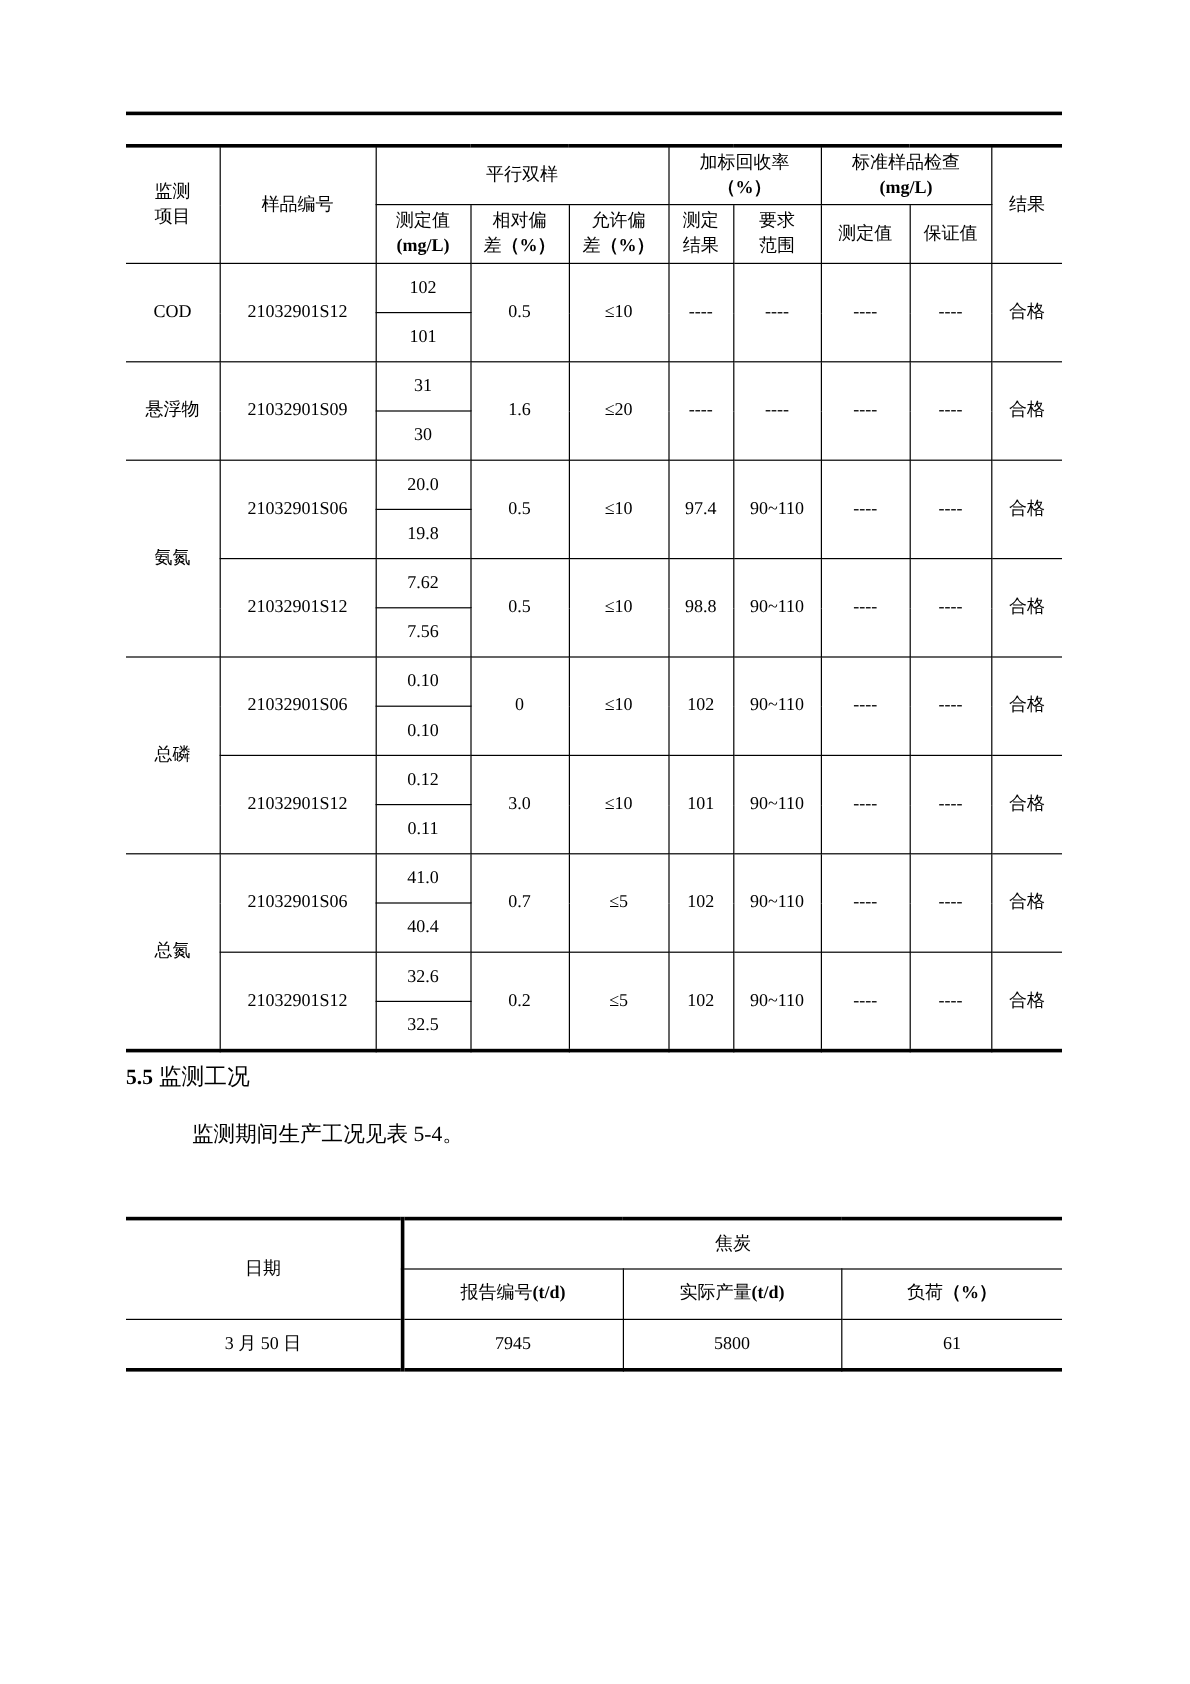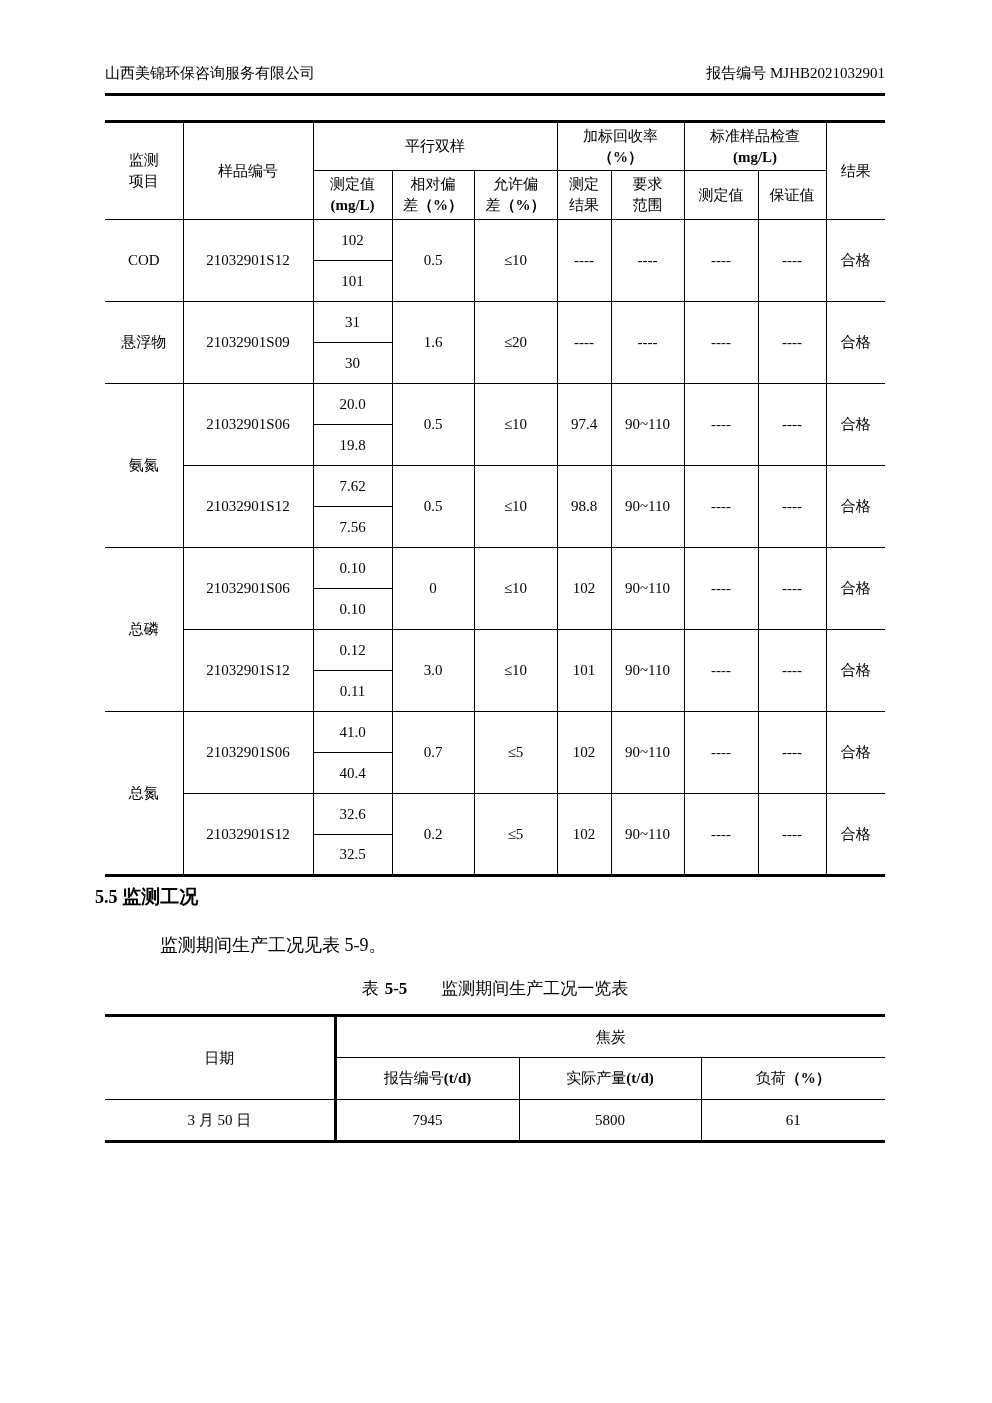--- a/index.html
+++ b/index.html
@@ -14,44 +14,40 @@
   td{border:1px solid #000;text-align:center;vertical-align:middle;
      font-size:15px;line-height:21px;padding:0;}
   .qa{position:absolute;left:105px;top:120px;width:780px;
       border-top:3px solid #000;border-bottom:3px solid #000;}
   .qa tr.hrow{height:49px;}
   .qa tr.drow{height:41px;}
   .bl0{border-left:none !important;}
   .br0{border-right:none !important;}
   .u{font-weight:bold;}
 
-  .section-heading{position:absolute;left:95px;top:884px;font-size:19px;font-weight:bold;}
+  .section-heading{position:absolute;left:105px;top:884px;font-size:19px;}
   .section-heading b{font-size:18px;}
   .body-par{position:absolute;left:105px;width:780px;top:933px;font-size:18px;text-indent:55px;}
   .tbl-caption{position:absolute;left:105px;width:780px;top:977px;font-size:17px;text-align:center;}
   .tbl-caption b{margin-left:6px;}
   .tbl-caption .cap-title{margin-left:34px;}
 
   .prod{position:absolute;left:105px;top:1014px;width:780px;
         border-top:3px solid #000;border-bottom:3px solid #000;}
   .prod tr{height:42px;}
   .thickr{border-right:3px solid #000 !important;}
 
   .page-footer{position:absolute;left:0;width:992px;top:1274px;text-align:center;
                font-size:14px;letter-spacing:2px;}
 </style>
 </head>
 <body>
 
 <div class="page">
 
-  <div class="doc-header">
-    <span>山西美锦环保咨询服务有限公司</span>
-    <span>报告编号 MJHB2021032901</span>
-  </div>
   <div class="header-rule"></div>
 
   <table class="qa">
     <colgroup>
       <col style="width:78px">
         <col style="width:130px">
         <col style="width:79px">
       <col style="width:82px">
         <col style="width:83px">
         <col style="width:54px">
@@ -226,25 +222,22 @@
       <td>32.5</td>
     </tr>
   </tbody>
     </table>
 
   <div class="section-heading">
     <b>5.5</b>
     <span>监测工况</span>
   </div>
 
-  <div class="body-par">监测期间生产工况见表 5-9。</div>
-
-  <div class="tbl-caption">
-    <span>表</span><b>5-5</b><span class="cap-title">监测期间生产工况一览表</span>
-  </div>
+  <div class="body-par">监测期间生产工况见表 5-4。</div>
+
 
   <table class="prod">
     <colgroup>
       <col style="width:230px">
         <col style="width:184px">
         <col style="width:182px">
         <col style="width:184px">
     </colgroup>
     <tbody>
         <tr>

